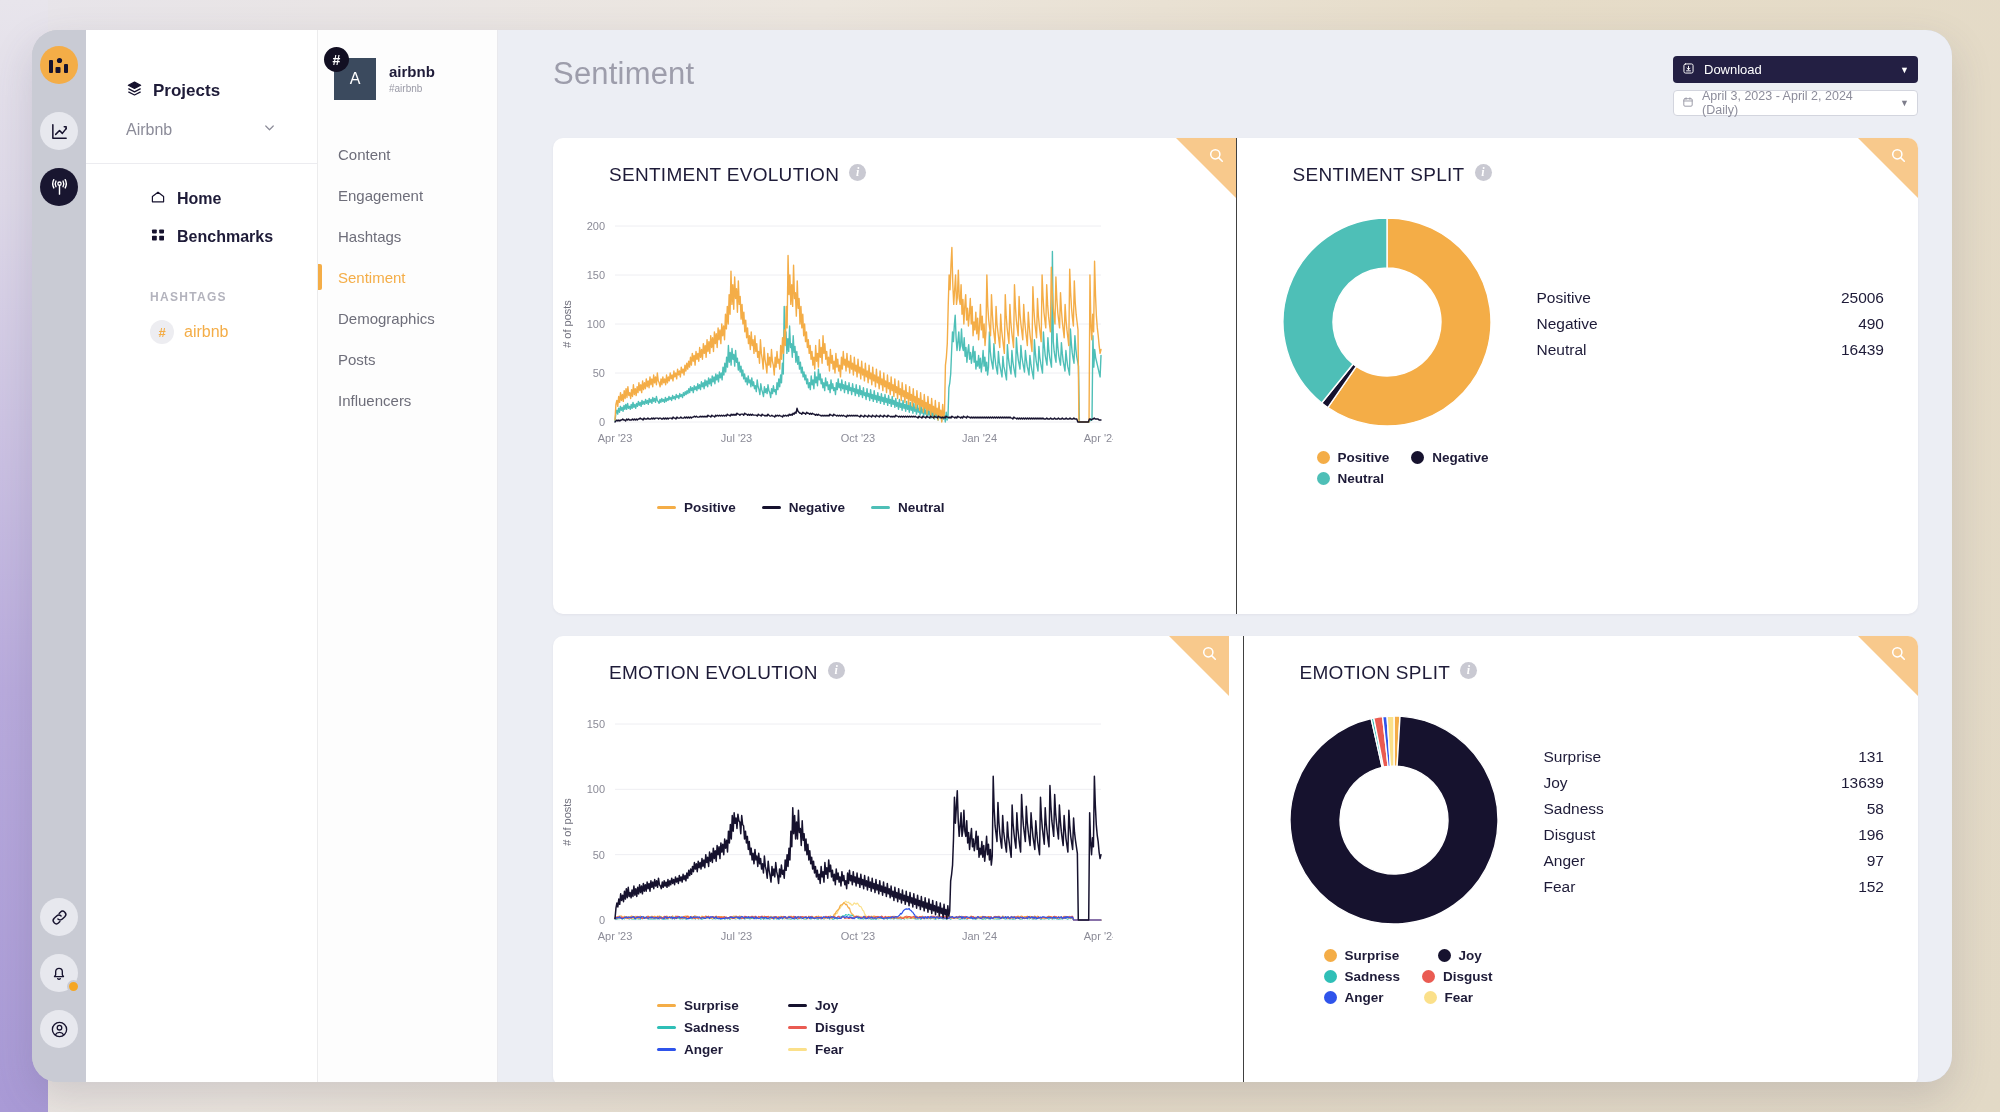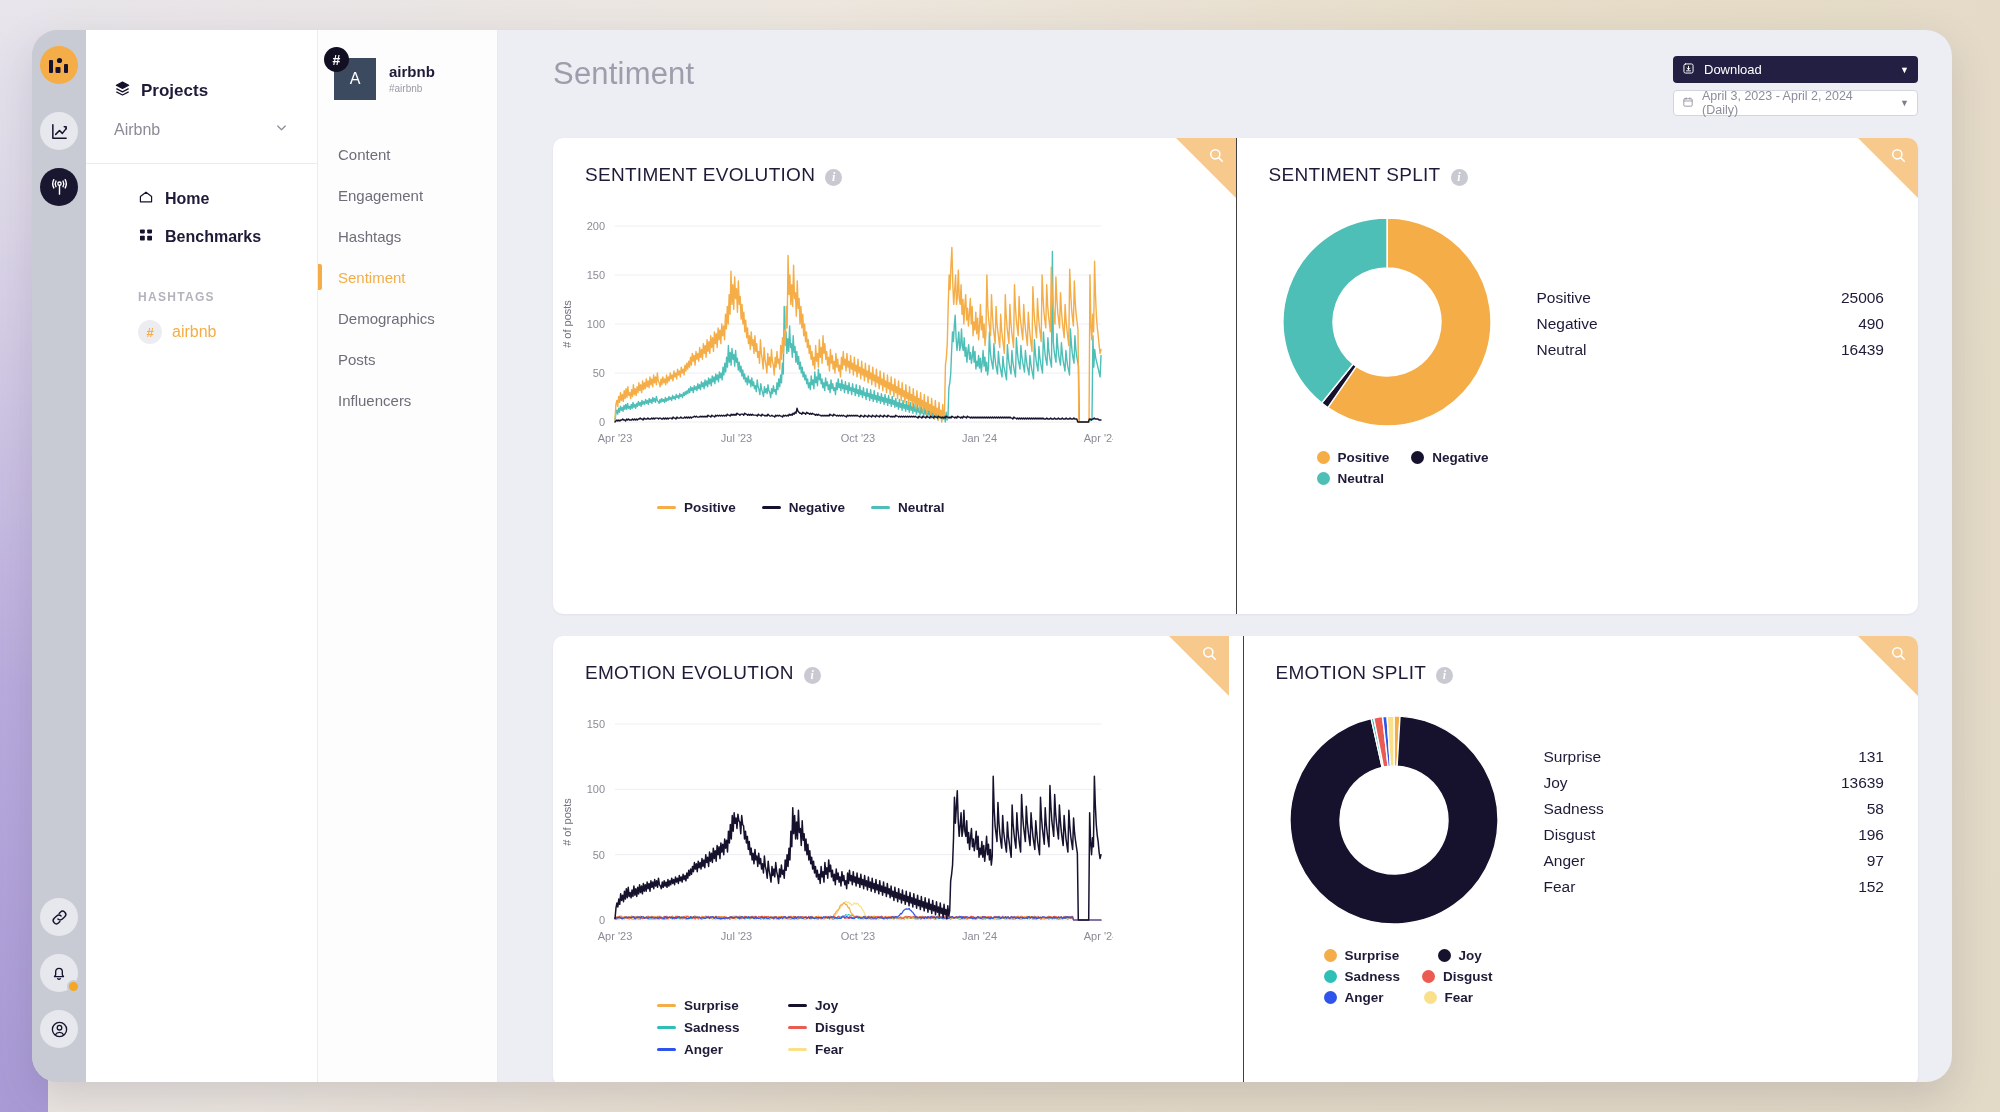--- a/index.html
+++ b/index.html
@@ -53,21 +53,21 @@
   #sidebar {
     width: 232px; flex: 0 0 232px; height: 100%;
     background: #ffffff;
     display: flex; flex-direction: column;
     border-right: 1px solid #ececed;
   }
   #app-title {
     font-size: 20px; font-weight: 700; color: #1e1b38;
     padding: 34px 0 0 22px; letter-spacing: .1px;
   }
-  .side-section { padding: 0 28px; }
+  .side-section { padding: 0 40px; }
   #projects-row {
     display: flex; align-items: center; gap: 10px;
     margin-top: 50px; font-size: 17px; font-weight: 700; color: #1e1b38;
   }
   #project-select {
     display: flex; align-items: center; justify-content: space-between;
     margin-top: 18px; font-size: 16px; color: #8c8c99;
   }
   .divider { height: 1px; background: #ececf0; margin: 24px 0 0 0; }
   .nav-item {
@@ -151,23 +151,23 @@
   
   .card-row { padding: 0 34px 0 55px; }
   .card {
     background: #fff; border-radius: 10px; position: relative;
     margin-top: 22px; display: flex; overflow: hidden;
     box-shadow: 0 1px 3px rgba(30,27,56,.05);
   }
   .panel { flex: 1 1 50%; padding: 26px 0 26px 0; position: relative; min-width: 0; }
   .panel + .panel { border-left: 1px solid #404040; }
   .panel-title {
-    display: flex; align-items: flex-end; gap: 10px;
+    display: flex; align-items: flex-start; gap: 10px;
     font-size: 19px; font-weight: 500; color: #1e1b38;
-    letter-spacing: .3px; padding-left: 32px;
+    letter-spacing: .3px; padding-left: 56px;
   }
   .info-icon {
     width: 17px; height: 17px; border-radius: 50%; background: #c9c9d2;
     color: #fff; font-size: 12px; font-weight: 700; font-style: italic;
     display: flex; align-items: center; justify-content: center;
     font-family: "Liberation Serif", serif;
   }
   .corner-zoom {
     position: absolute; top: 0; right: 0;
     width: 60px; height: 60px; overflow: hidden; cursor: pointer;

